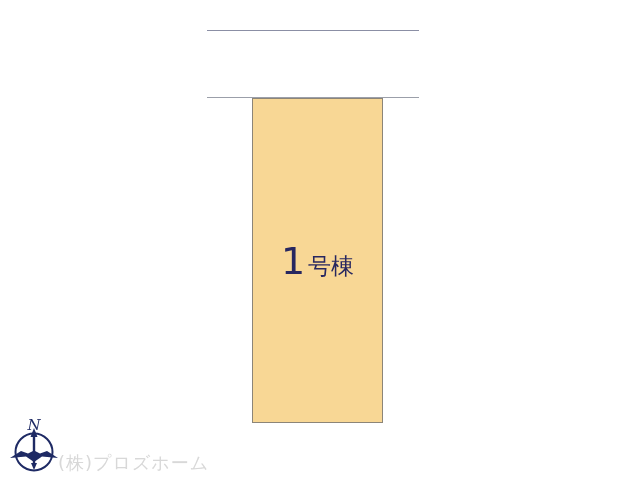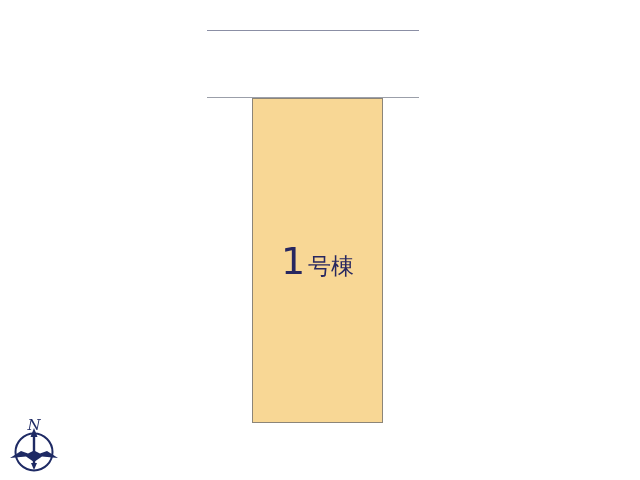--- a/index.html
+++ b/index.html
@@ -93,14 +93,15 @@
 
   <svg class="compass" viewBox="0 0 50 58">
     <circle cx="25" cy="37" r="18.5" fill="none" stroke="#1e2a64" stroke-width="2"></circle>
     <text x="25" y="15" text-anchor="middle" font-family="DejaVu Serif, serif" font-style="italic" font-size="15" fill="#1e2a64">N</text>
     <line x1="25" y1="17" x2="25" y2="48" stroke="#1e2a64" stroke-width="2.4"></line>
     <polygon points="25,13 21.5,22 28.5,22" fill="#1e2a64"></polygon>
     <polygon points="1,43 12,36 19,38.5 25,35.5 31,38.5 38,36 49,43 33,41.5 25,47 17,41.5" fill="#1e2a64"></polygon>
     <polygon points="22,48 28,48 25,55" fill="#1e2a64"></polygon>
   </svg>
 
+  <div class="watermark">(株)プロズホーム</div>
 
 </div>
 
 </body></html>

